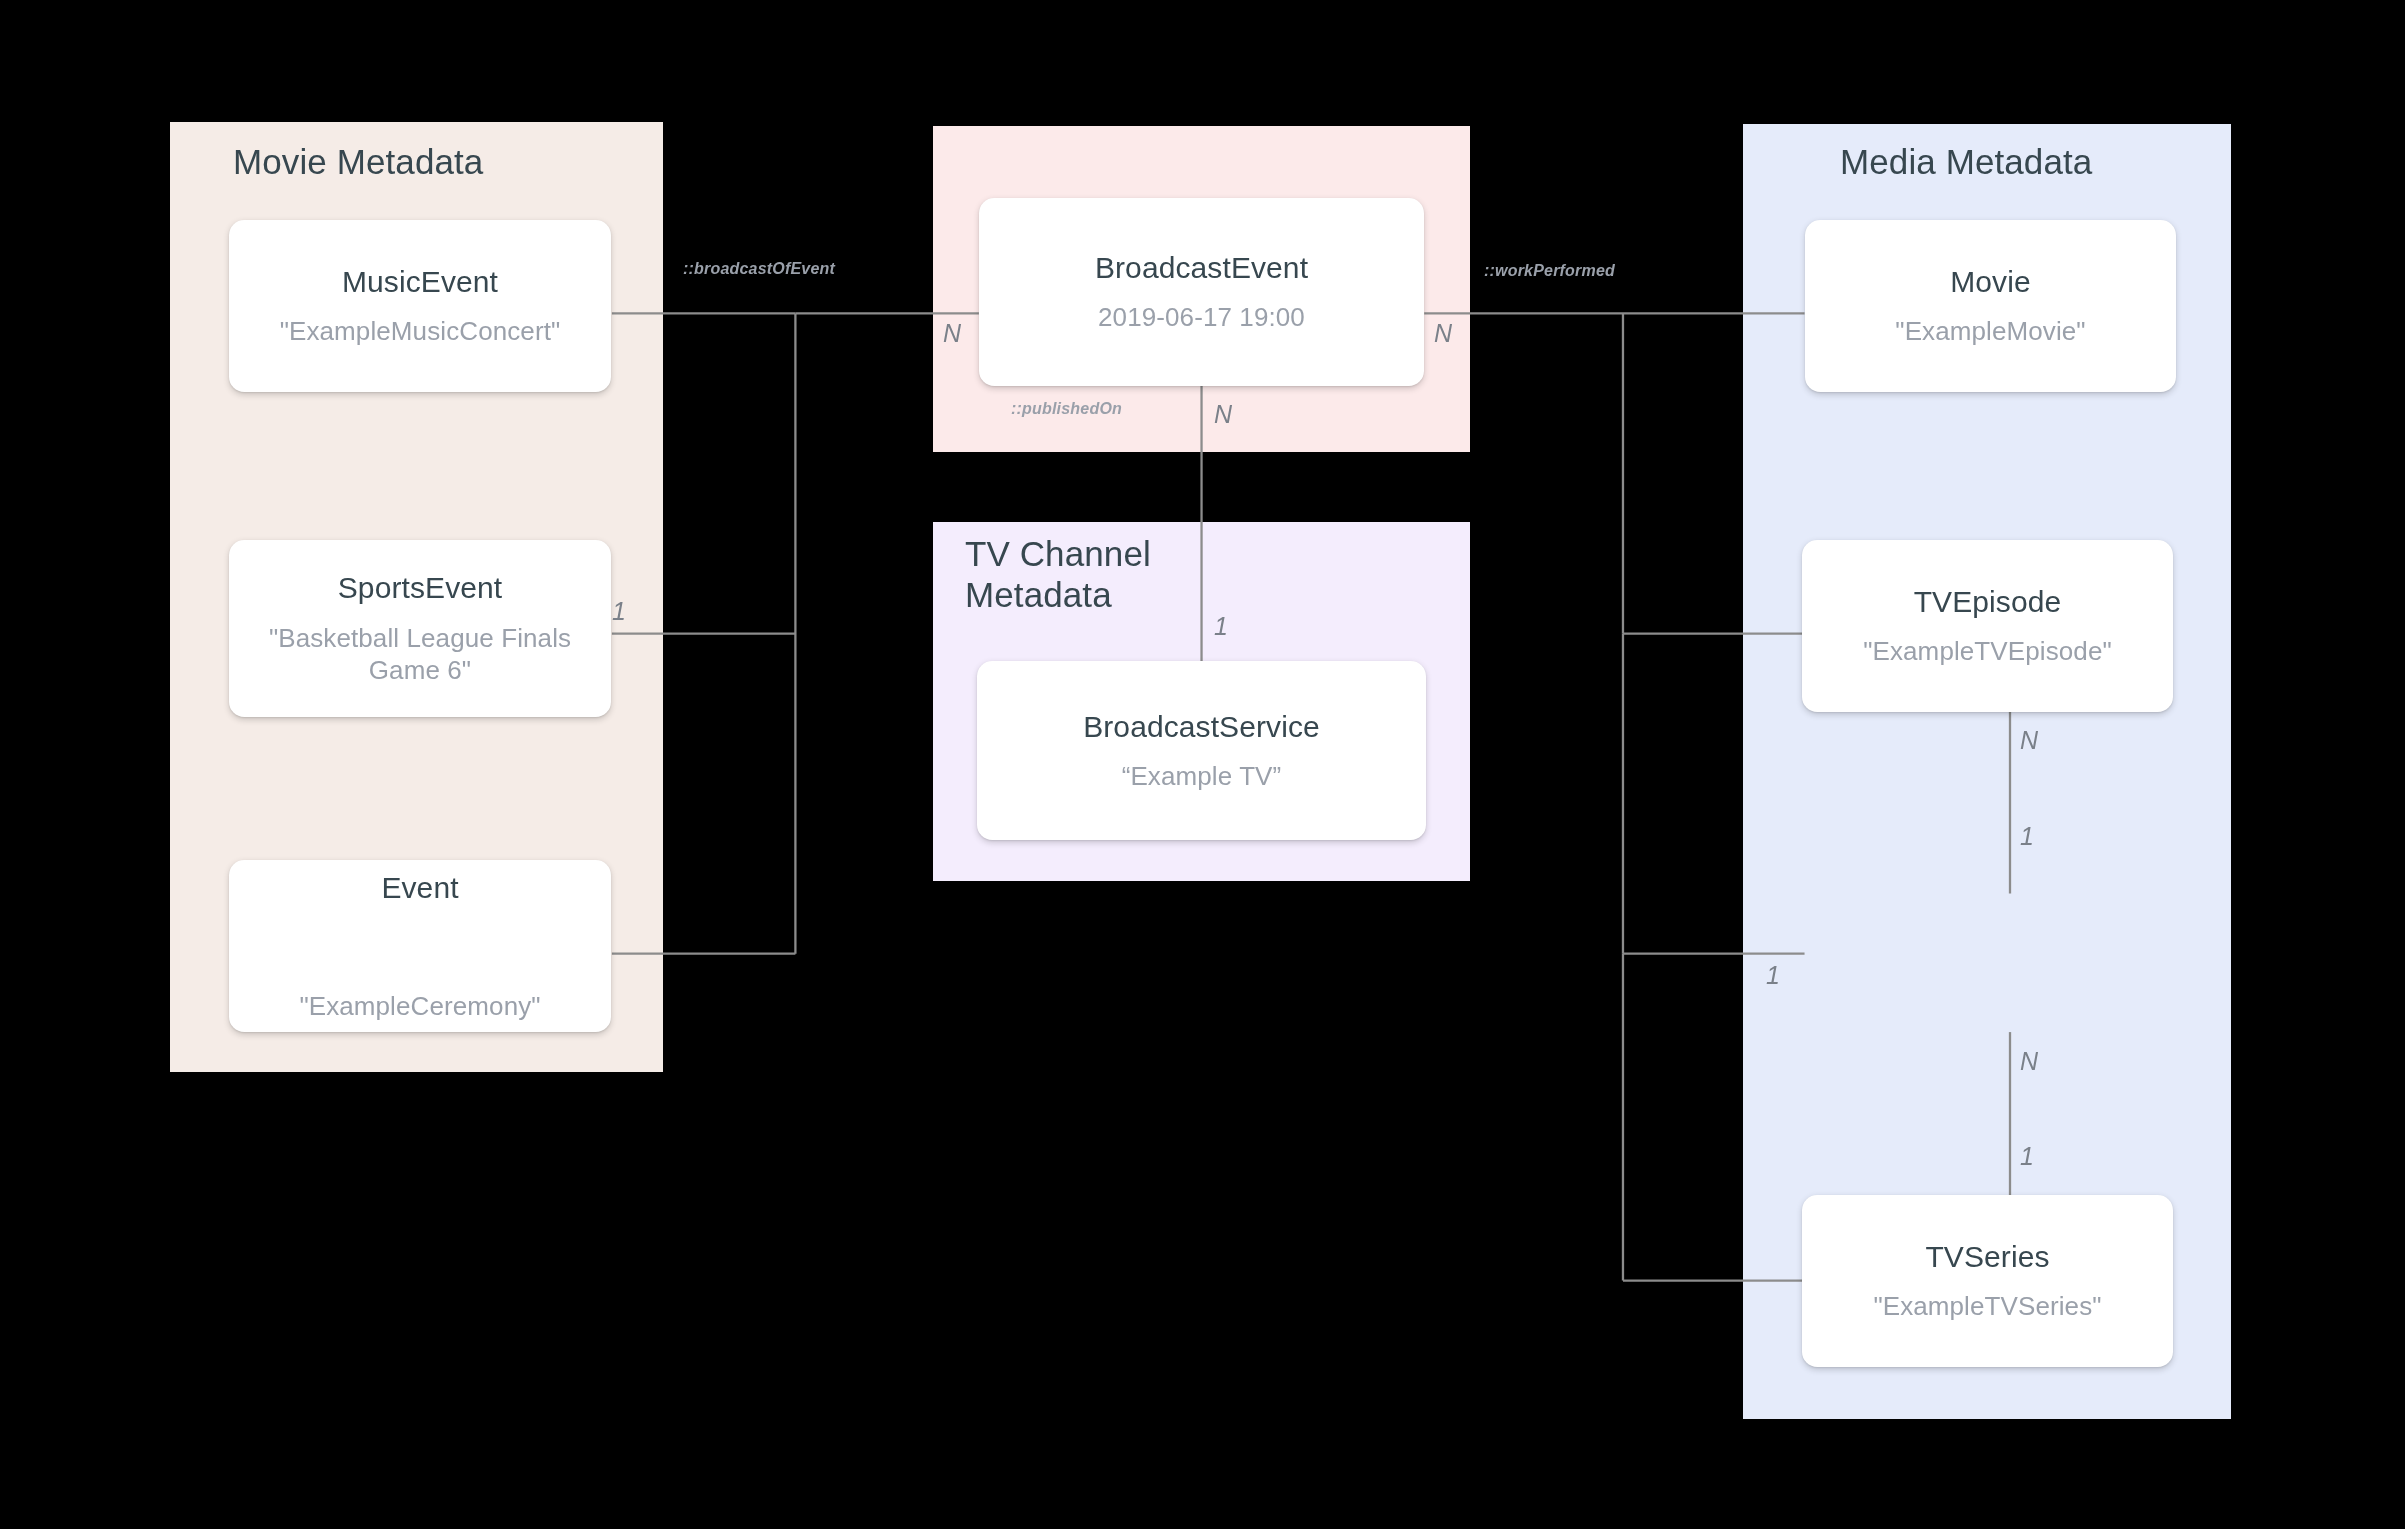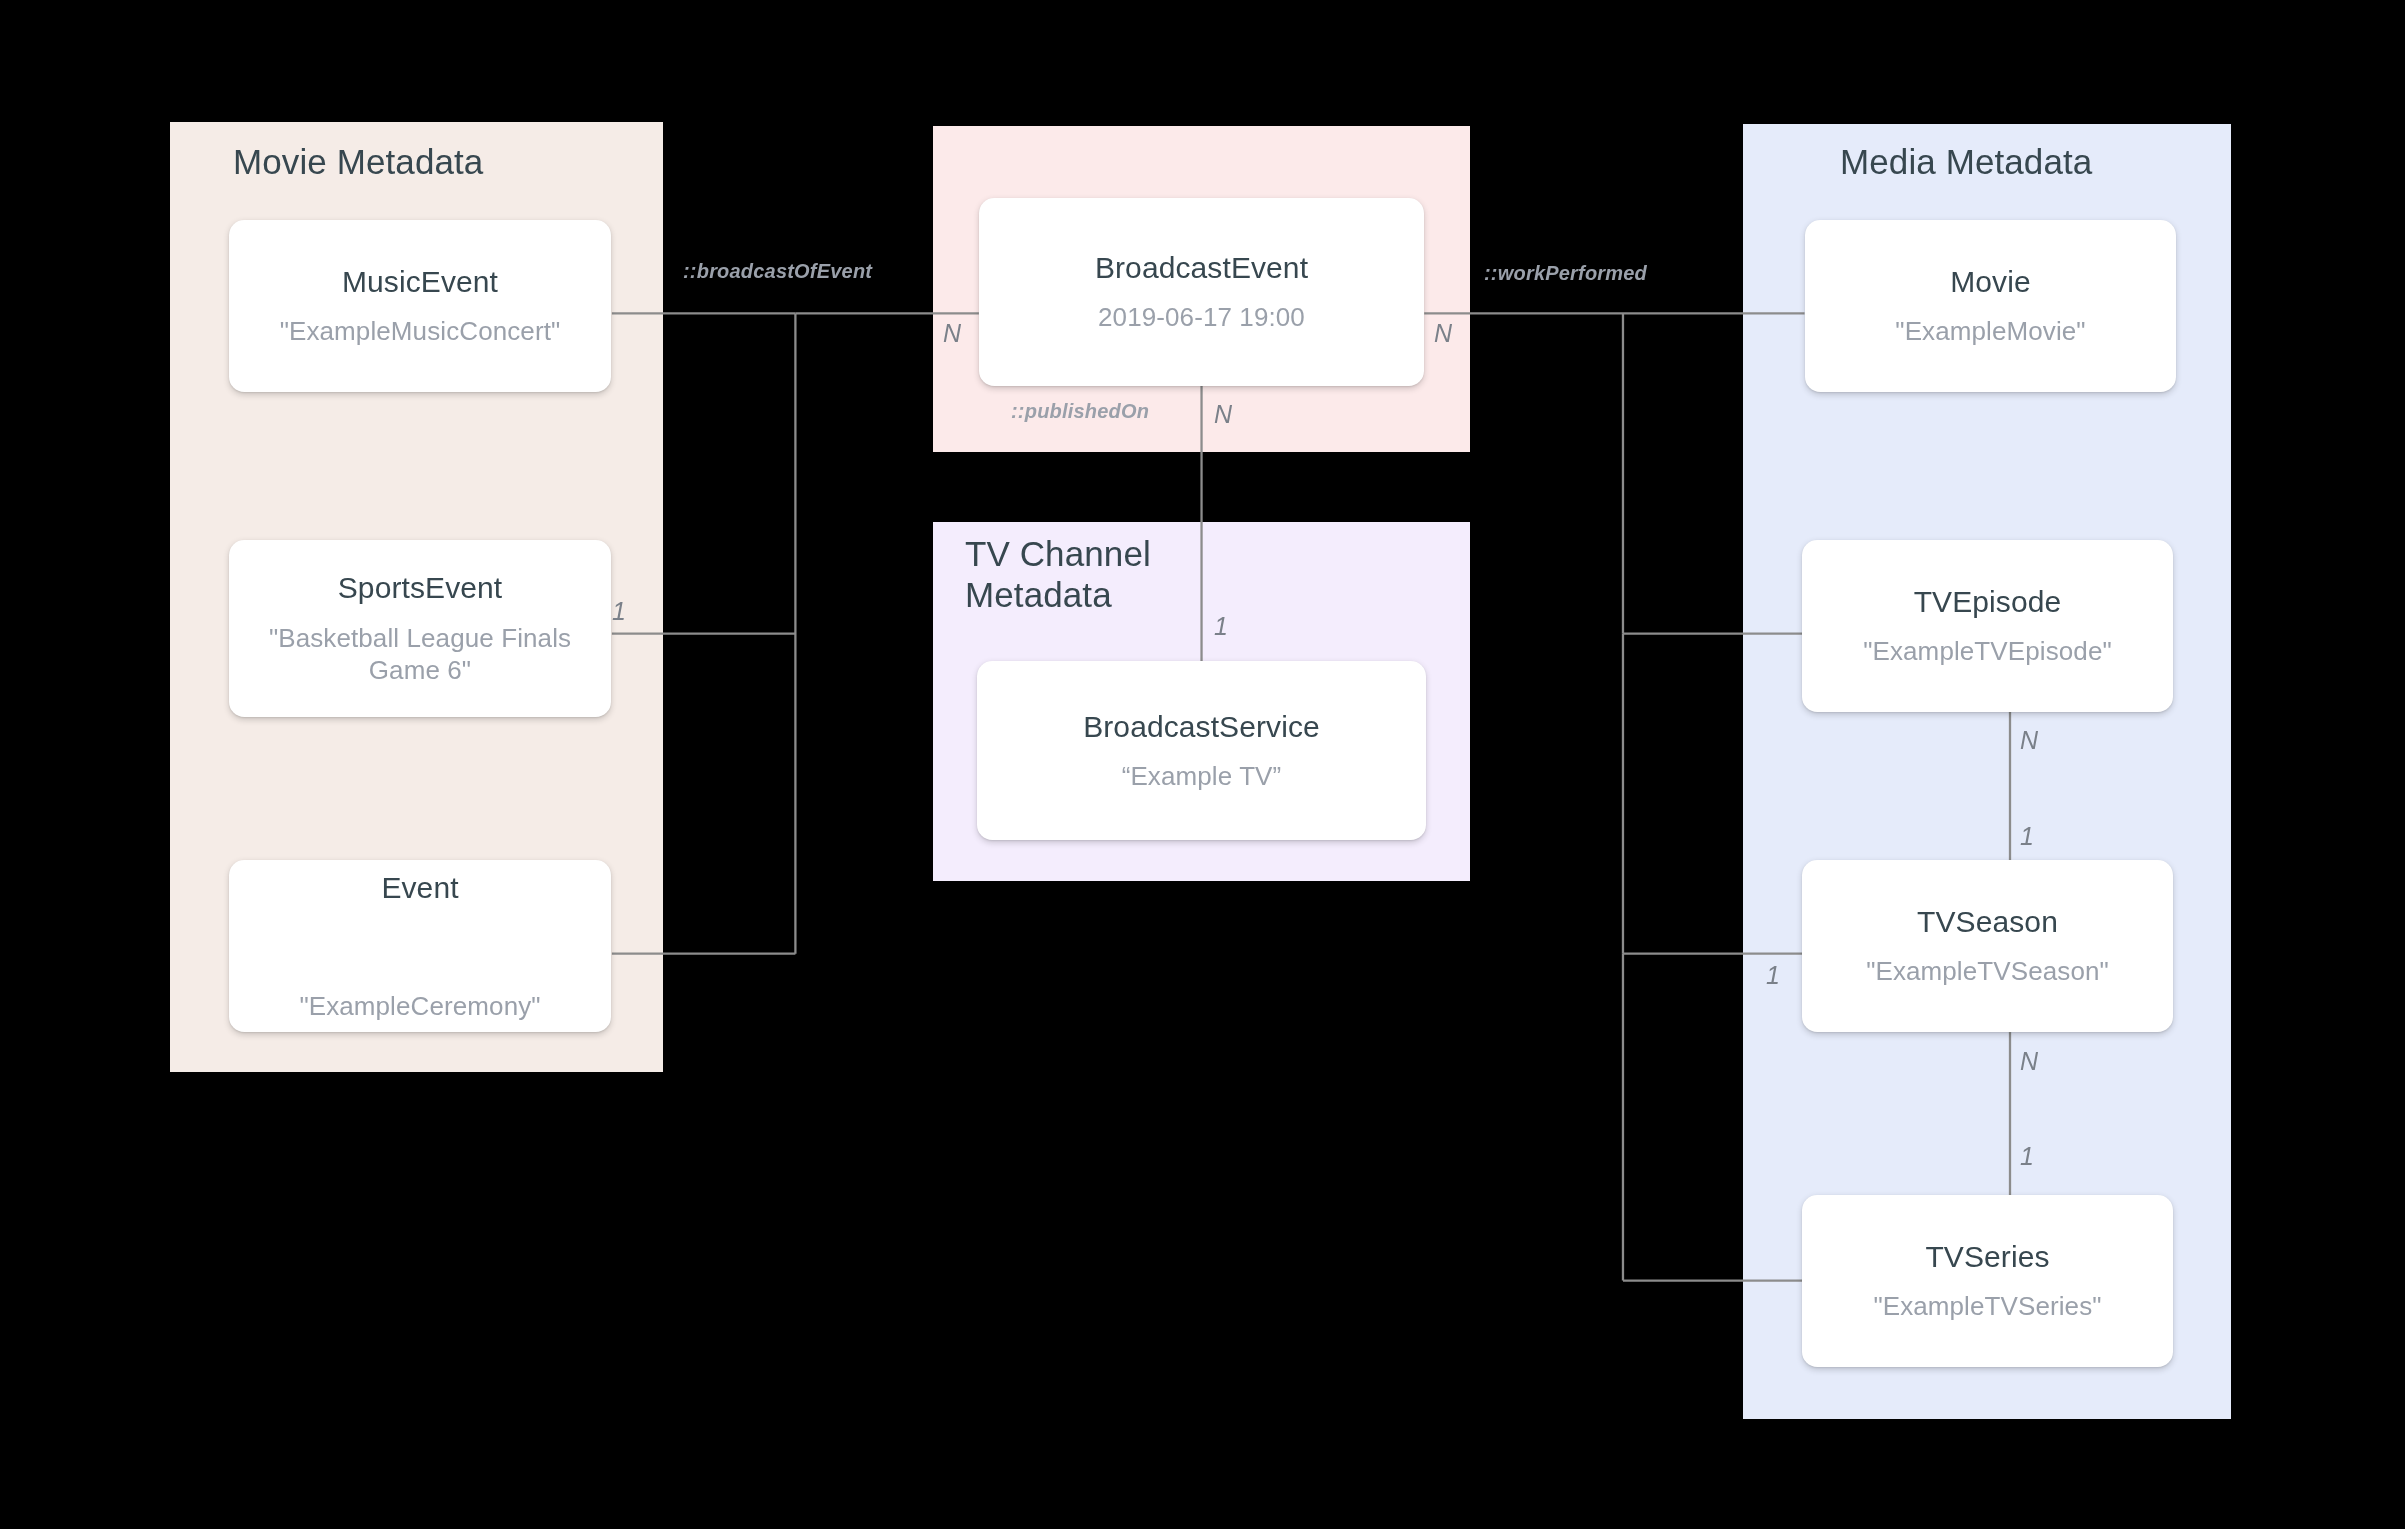--- a/index.html
+++ b/index.html
@@ -81,21 +81,21 @@
     stroke: #8C8C8C;
     stroke-width: 2.4;
     fill: none;
     shape-rendering: geometricPrecision;
   }
 
   
   .edge-label {
     position: absolute;
     color: #9AA0AA;
-    font-size: 20px;
+    font-size: 16px;
     font-style: italic;
     font-weight: 700;
     letter-spacing: 0.2px;
     white-space: nowrap;
   }
   .cardinality {
     position: absolute;
     color: #7A8089;
     font-size: 25px;
     font-style: italic;
@@ -171,24 +171,20 @@
   <div class="node" style="left:1805px; top:220px; width:371px; height:172px;">
     <div class="node-type">Movie</div>
     <div class="node-value">"ExampleMovie"</div>
   </div>
 
   <div class="node" style="left:1802px; top:540px; width:371px; height:172px;">
     <div class="node-type">TVEpisode</div>
     <div class="node-value">"ExampleTVEpisode"</div>
   </div>
 
-  <div class="node" style="left:1802px; top:860px; width:371px; height:172px;">
-    <div class="node-type">TVSeason</div>
-    <div class="node-value">"ExampleTVSeason"</div>
-  </div>
 
   <div class="node" style="left:1802px; top:1195px; width:371px; height:172px;">
     <div class="node-type">TVSeries</div>
     <div class="node-value">"ExampleTVSeries"</div>
   </div>
 
   <div class="edge-label" style="left:683px; top:260px;">::broadcastOfEvent</div>
 
   <div class="edge-label" style="left:1484px; top:262px;text-align:center;">::workPerformed</div>
 

